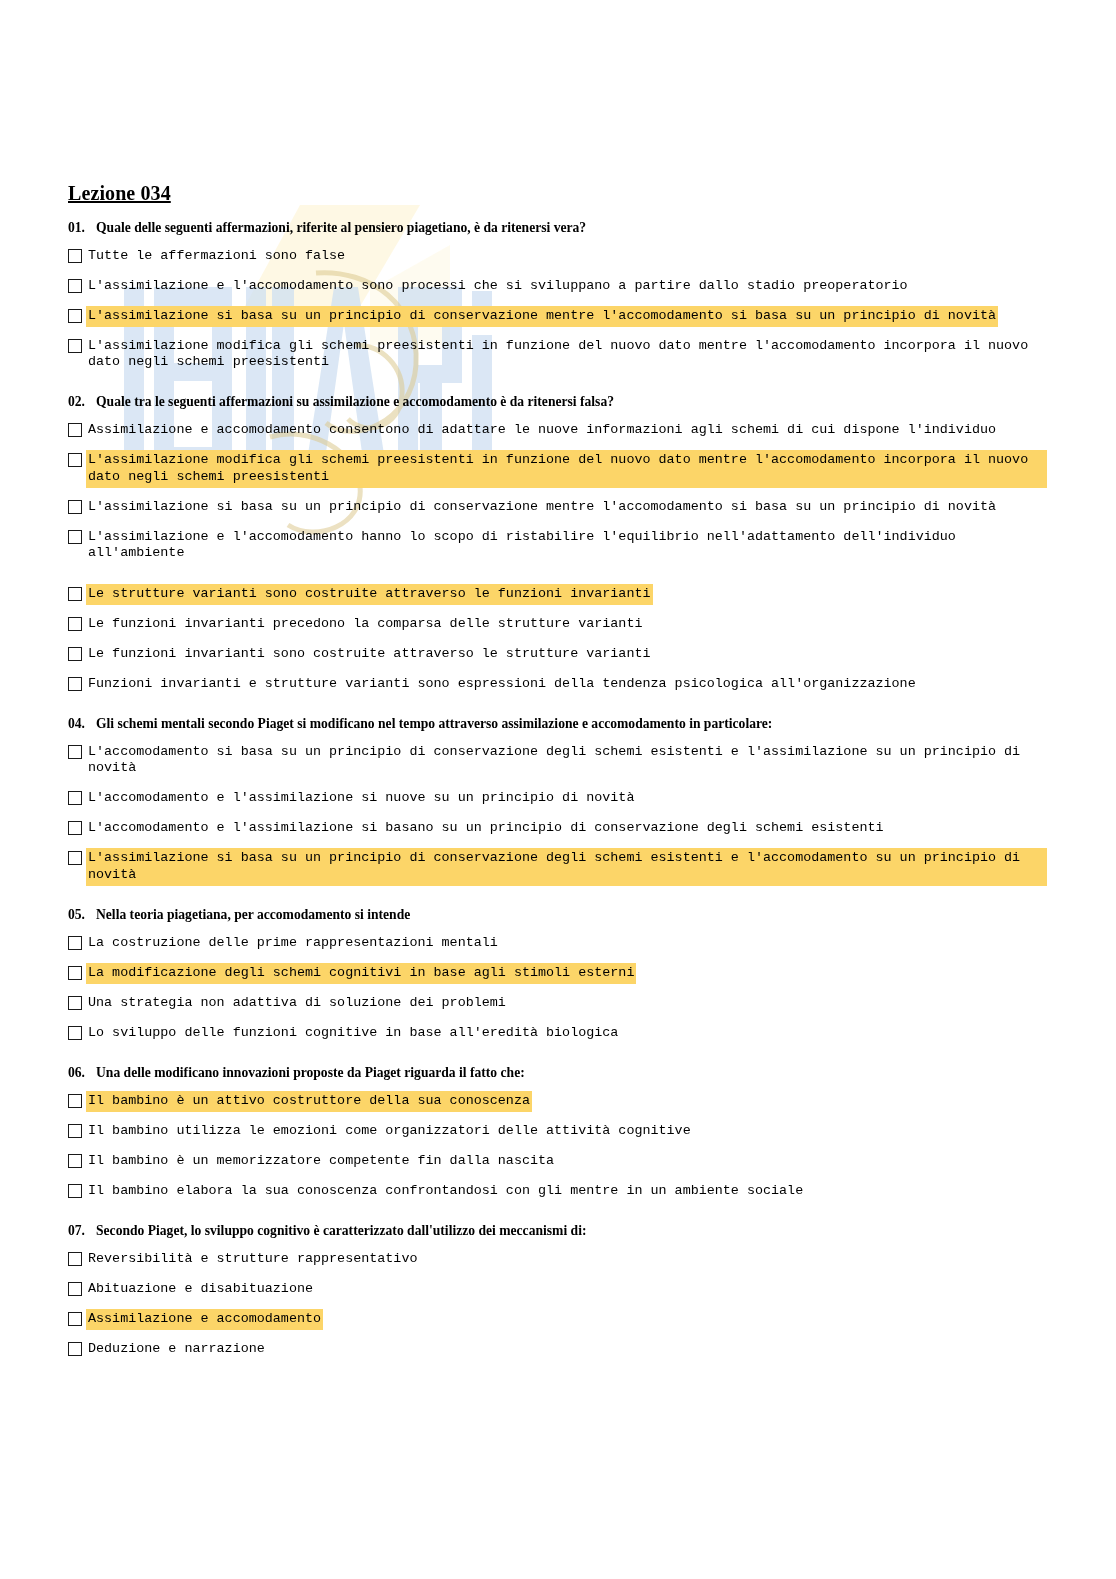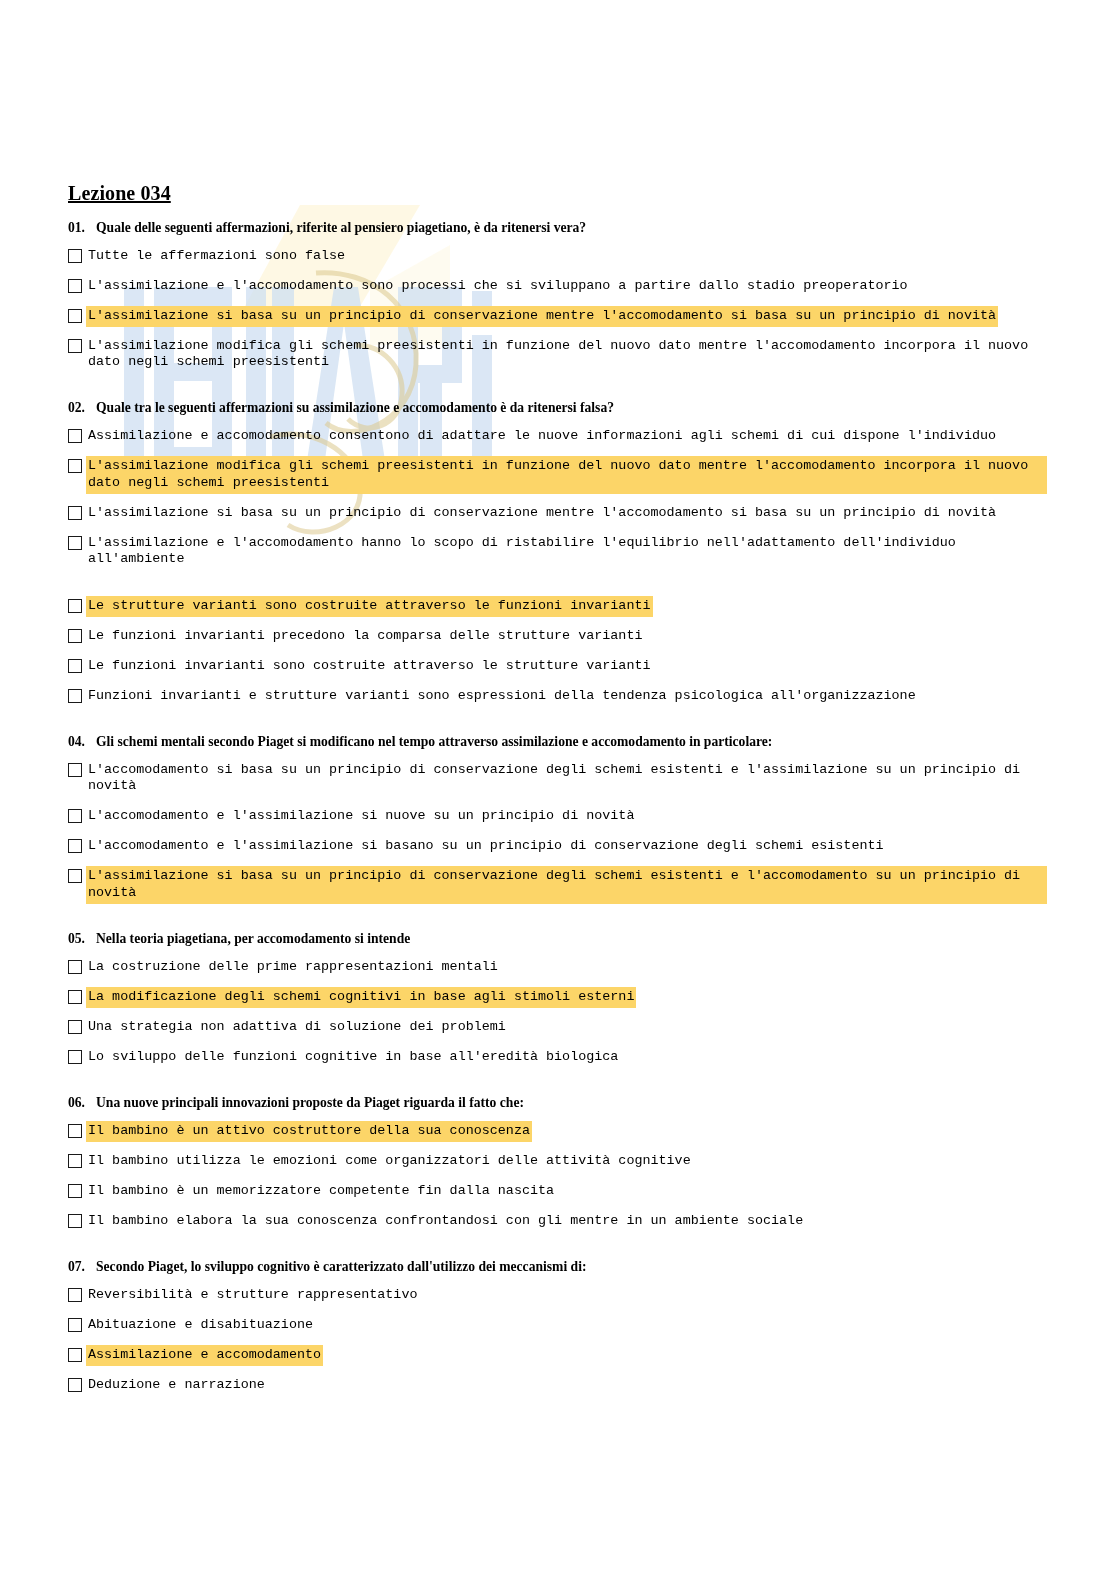--- a/index.html
+++ b/index.html
@@ -42,21 +42,21 @@
   .doc-title {
     font-size: 20px;
     font-weight: bold;
     letter-spacing: .1px;
     line-height: 1.05;
     margin: 0 0 16px 0;
     text-decoration: underline;
   }
 
   .question-block { margin: 0 0 0 0; }
-  .question-block + .question-block { margin-top: 28px; }
+  .question-block + .question-block { margin-top: 22px; }
 
   .q-head {
     display: flex;
     align-items: flex-start;
     font-size: 13.6px;
     font-weight: bold;
     line-height: 1.25;
     margin: 0 0 10px 0;
   }
   .q-num {
@@ -252,21 +252,21 @@
             </div>
             <div class="option">
               <span class="checkbox"></span>
               <span class="opt-text">Lo sviluppo delle funzioni cognitive in base all'eredità biologica</span>
             </div>
           </div>
         </div>
         <div class="question-block">
           <div class="q-head">
             <span class="q-num">06.</span>
-            <span class="q-text">Una nuove principali innovazioni proposte da Piaget riguarda il fatto che:</span>
+            <span class="q-text">Una delle modificano innovazioni proposte da Piaget riguarda il fatto che:</span>
           </div>
           <div class="options">
             <div class="option">
               <span class="checkbox"></span>
               <span class="opt-text hl">Il bambino è un attivo costruttore della sua conoscenza</span>
             </div>
             <div class="option">
               <span class="checkbox"></span>
               <span class="opt-text">Il bambino utilizza le emozioni come organizzatori delle attività cognitive</span>
             </div>

